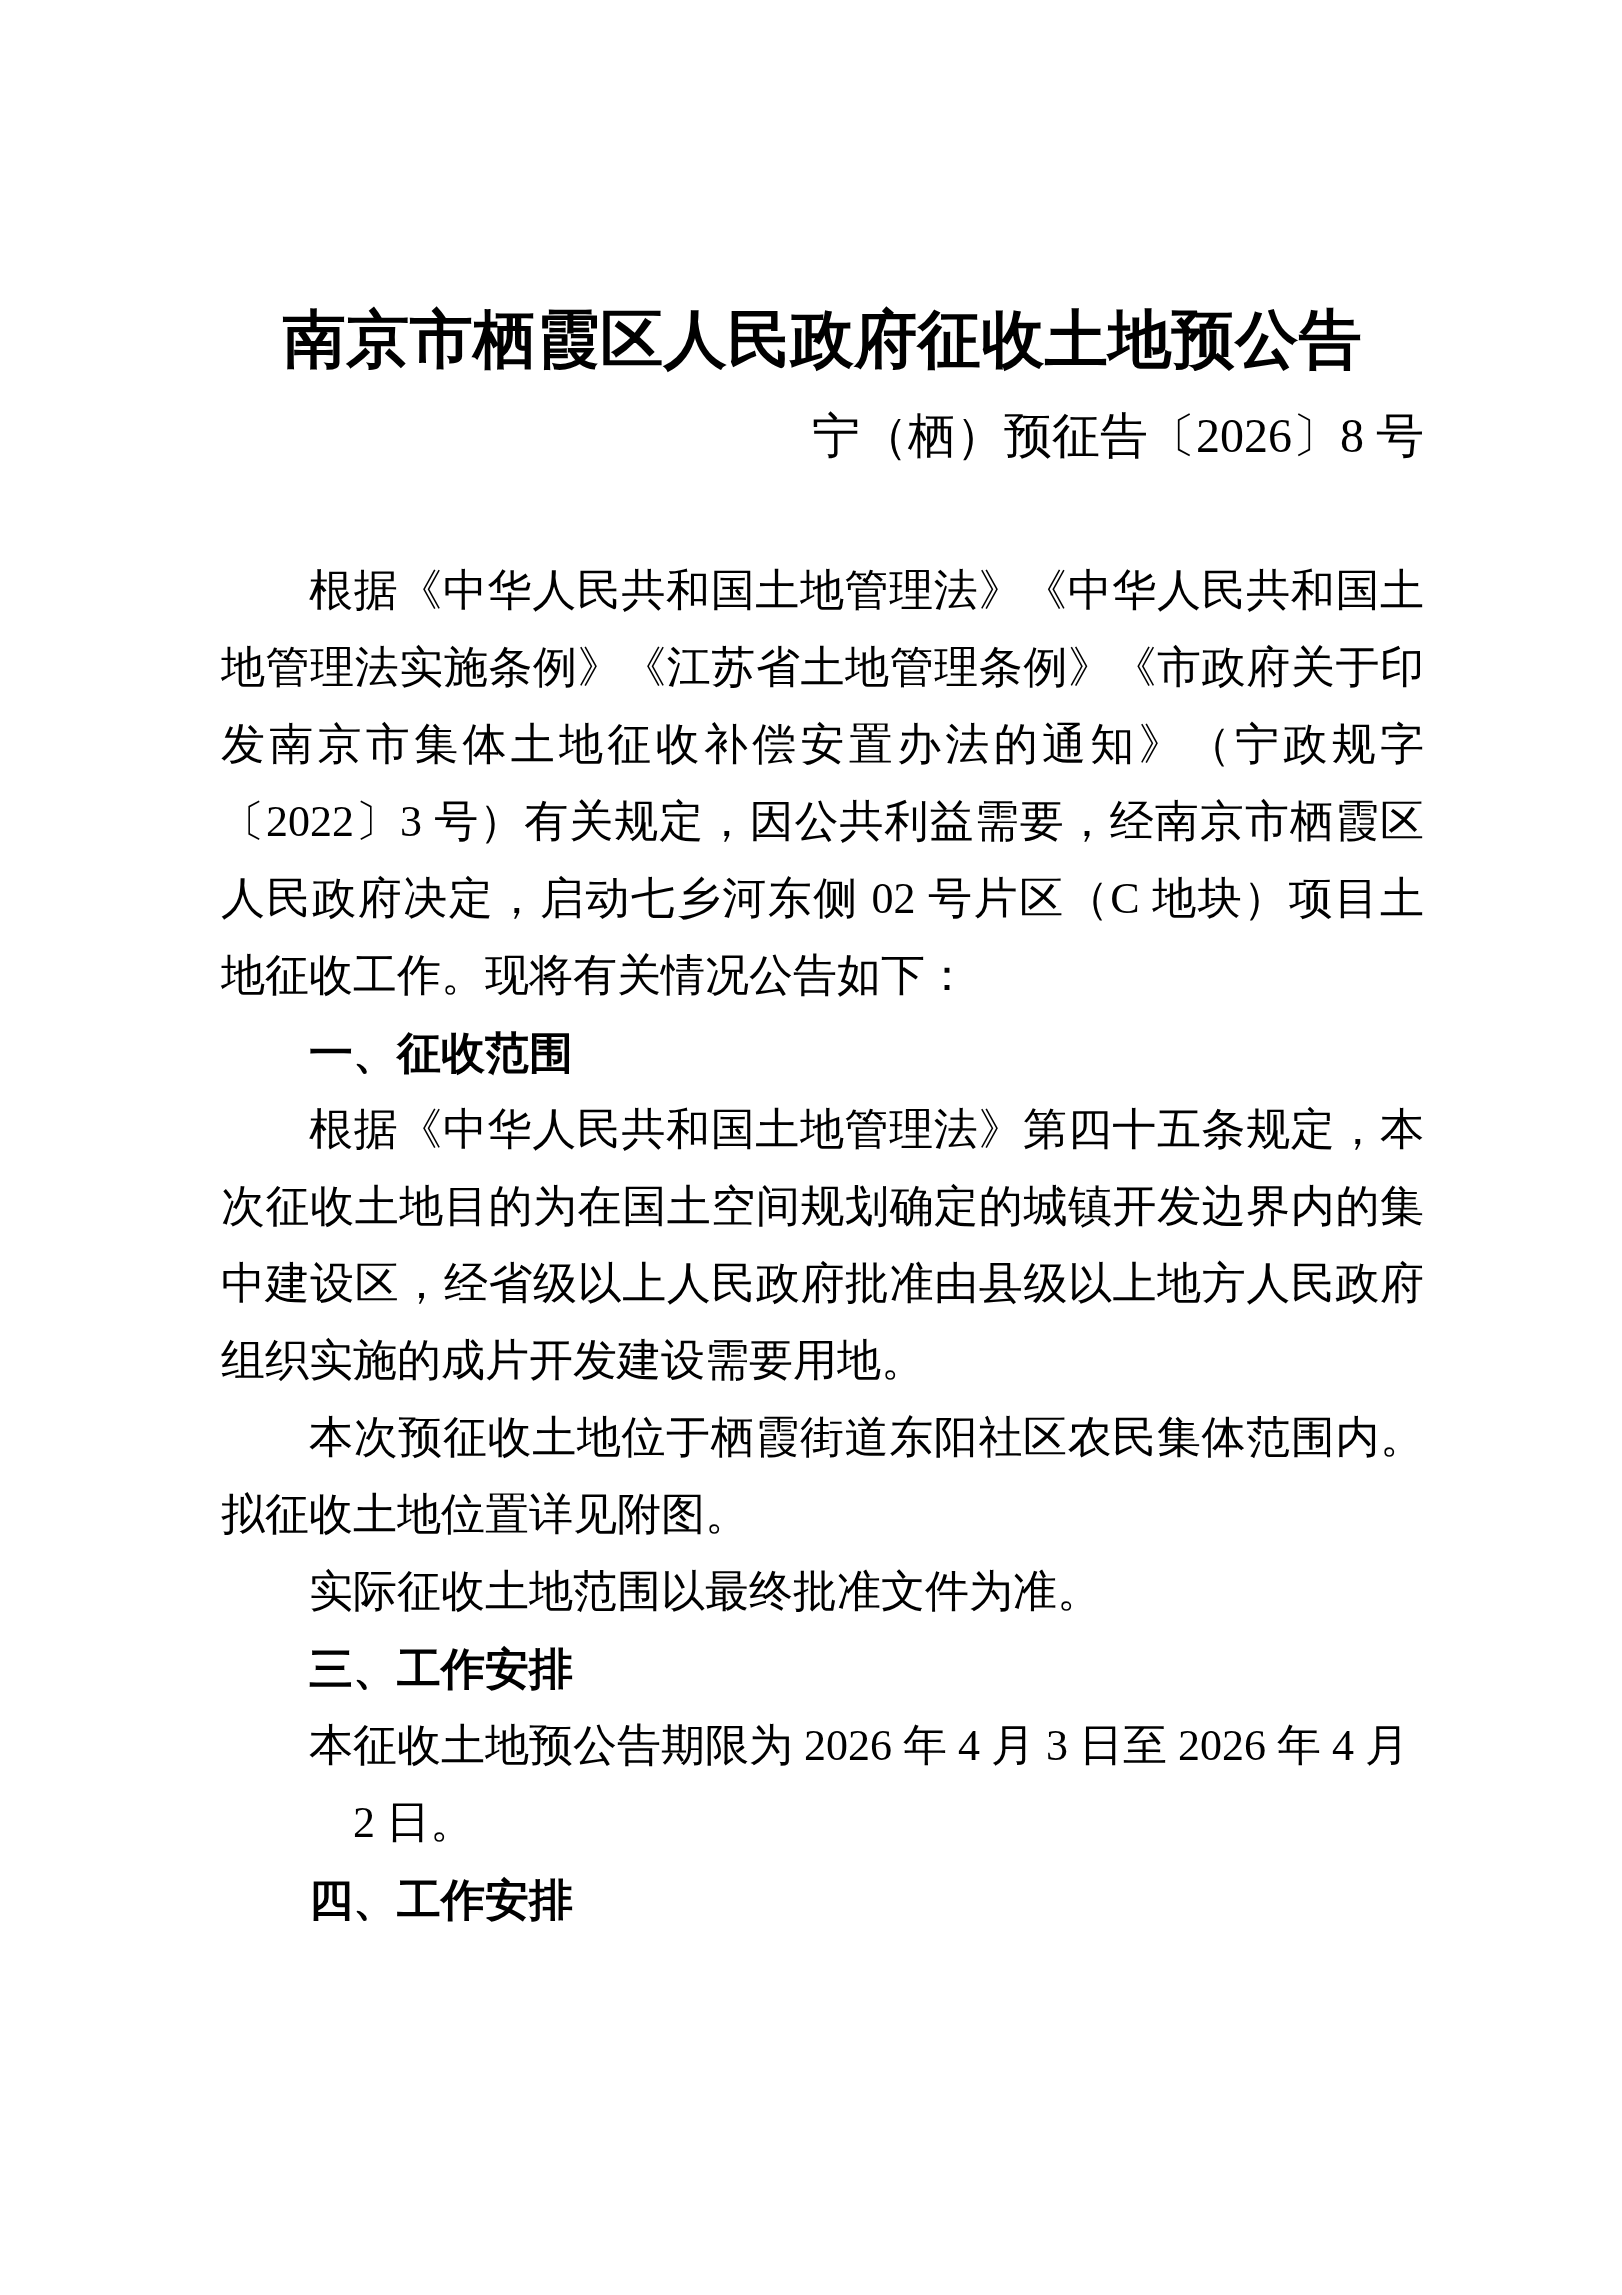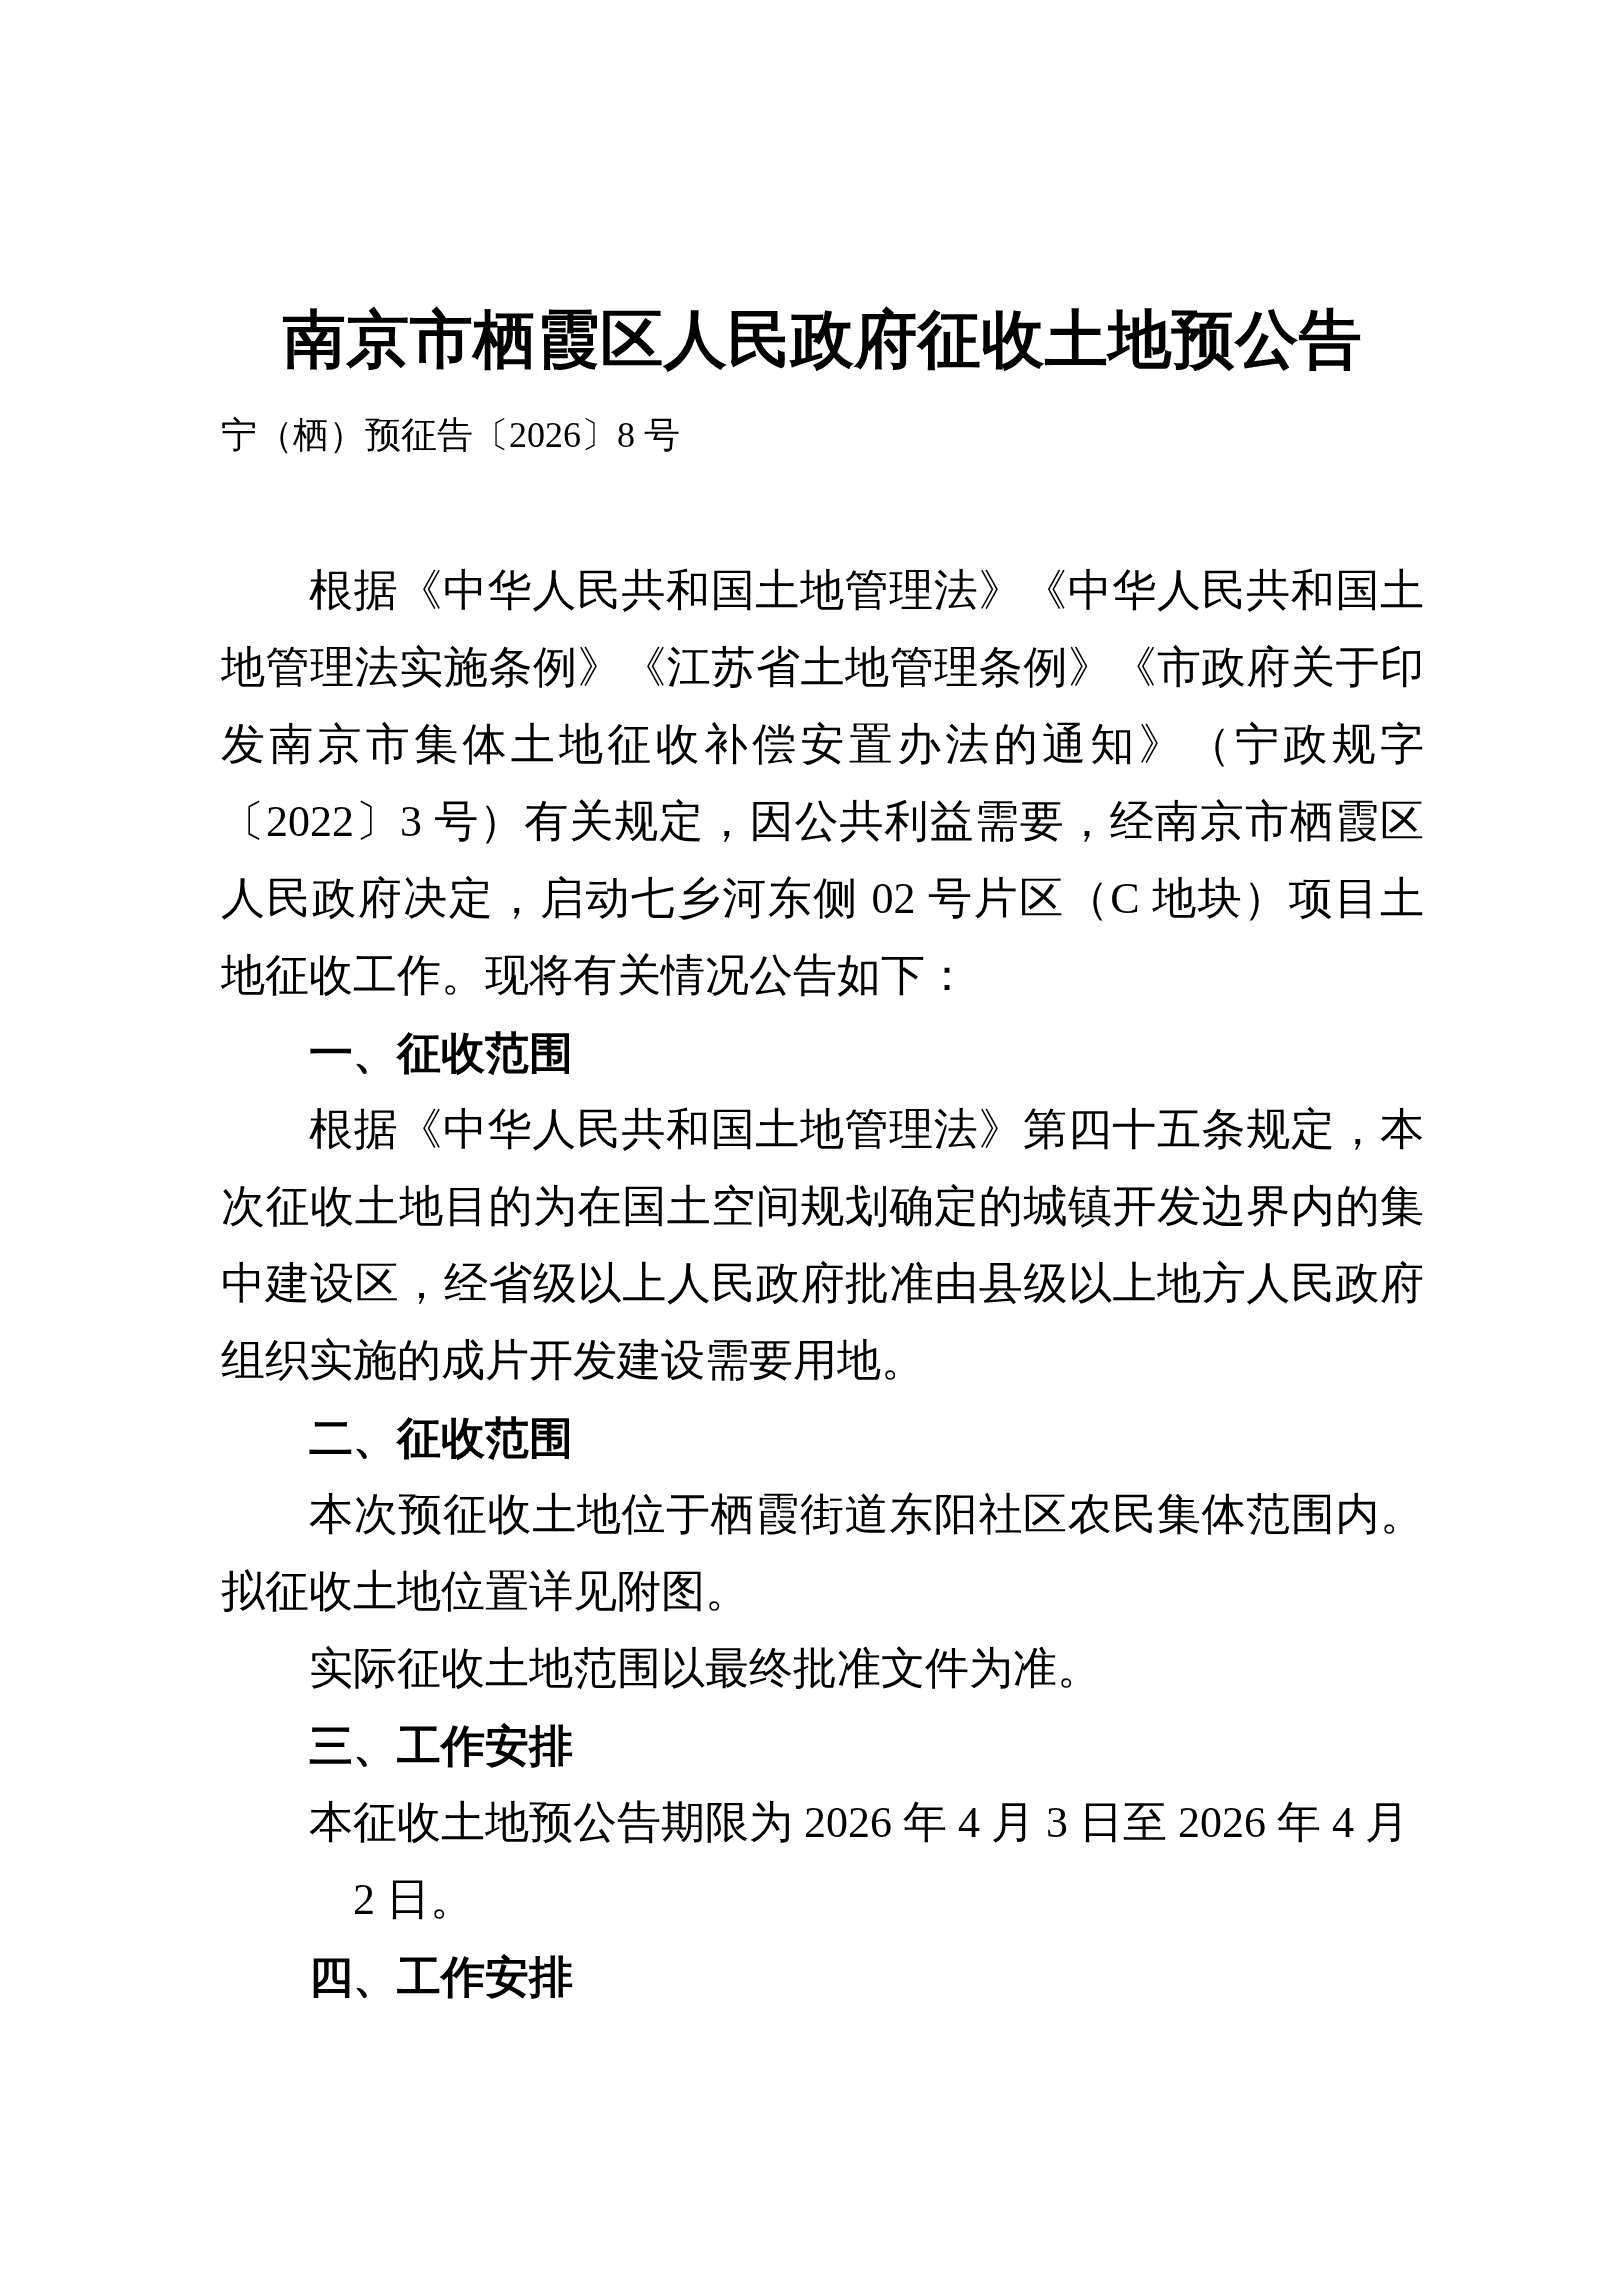--- a/index.html
+++ b/index.html
@@ -23,23 +23,23 @@
     font-size: 63px;
     line-height: 66px;
     font-weight: bold;
     text-align: center;
     font-family: "Liberation Serif", "DejaVu Serif", serif;
     letter-spacing: 0.5px;
     white-space: nowrap;
   }
   .doc-number {
     margin: 37px 0 0 0;
-    font-size: 36px;
+    font-size: 48px;
     line-height: 51px;
-    text-align: left;
+    text-align: right;
     font-weight: normal;
   }
   .doc-body {
     margin-top: 91px;
     font-size: 44px;
     line-height: 77px;
     text-align: justify;
     text-justify: inter-character;
   }
   .doc-body p {
@@ -68,21 +68,20 @@
 
   <div class="doc-number">宁（栖）预征告〔2026〕8 号</div>
 
   <div class="doc-body">
     <p>根据《中华人民共和国土地管理法》《中华人民共和国土地管理法实施条例》《江苏省土地管理条例》《市政府关于印发南京市集体土地征收补偿安置办法的通知》（宁政规字〔2022〕3 号）有关规定，因公共利益需要，经南京市栖霞区人民政府决定，启动七乡河东侧 02 号片区（C 地块）项目土地征收工作。现将有关情况公告如下：</p>
 
     <h2>一、征收范围</h2>
 
     <p>根据《中华人民共和国土地管理法》第四十五条规定，本次征收土地目的为在国土空间规划确定的城镇开发边界内的集中建设区，经省级以上人民政府批准由县级以上地方人民政府组织实施的成片开发建设需要用地。</p>
 
-    <h2>二、征收范围</h2>
 
     <p>本次预征收土地位于栖霞街道东阳社区农民集体范围内。拟征收土地位置详见附图。</p>
 
     <p>实际征收土地范围以最终批准文件为准。</p>
 
     <h2>三、工作安排</h2>
 
     <p>本征收土地预公告期限为 2026 年 4 月 3 日至 2026 年 4 月</p>
 
     <p class="continuation-line">2 日。</p>

